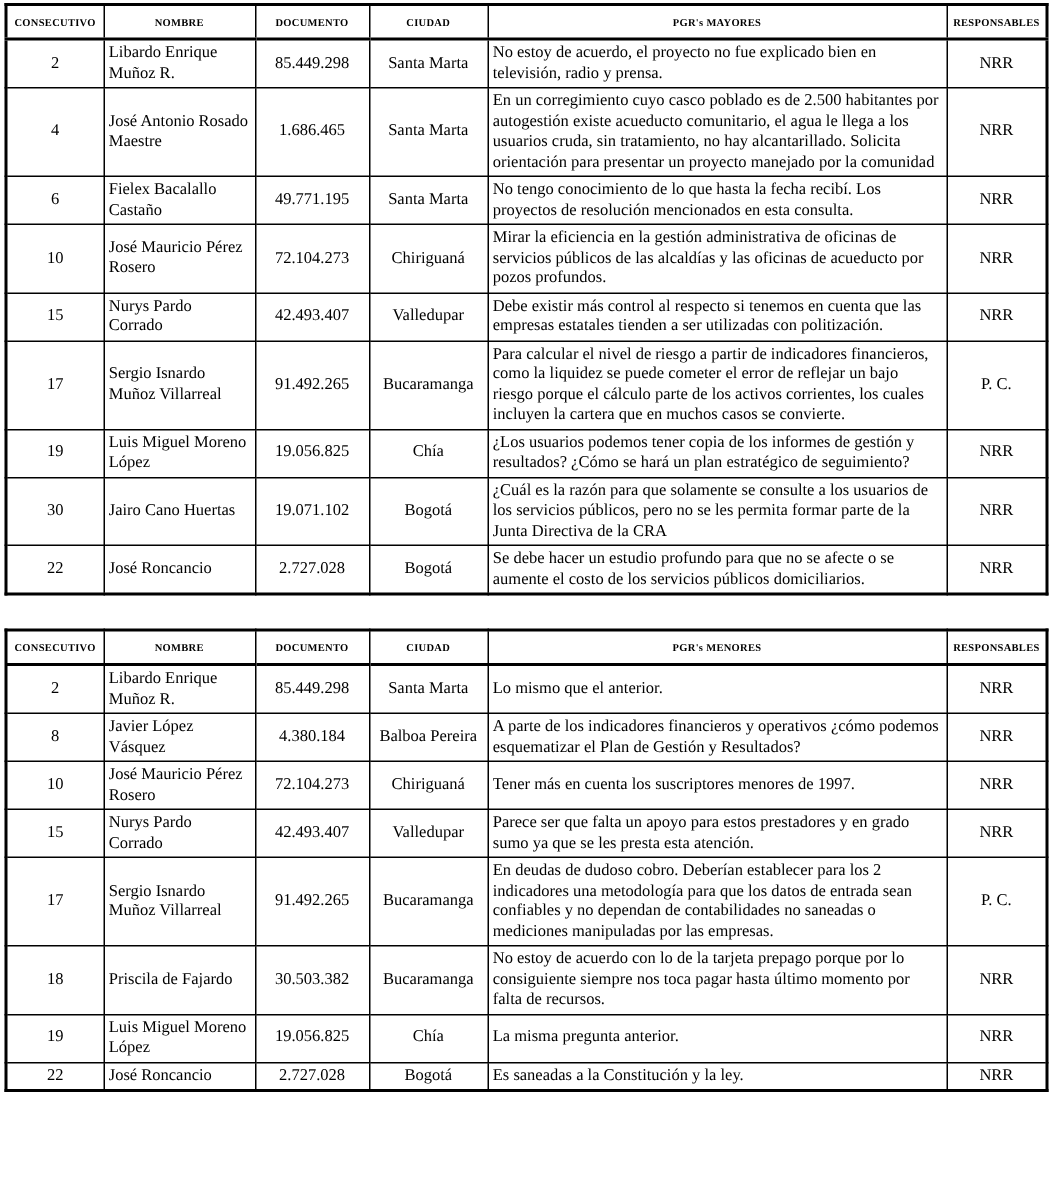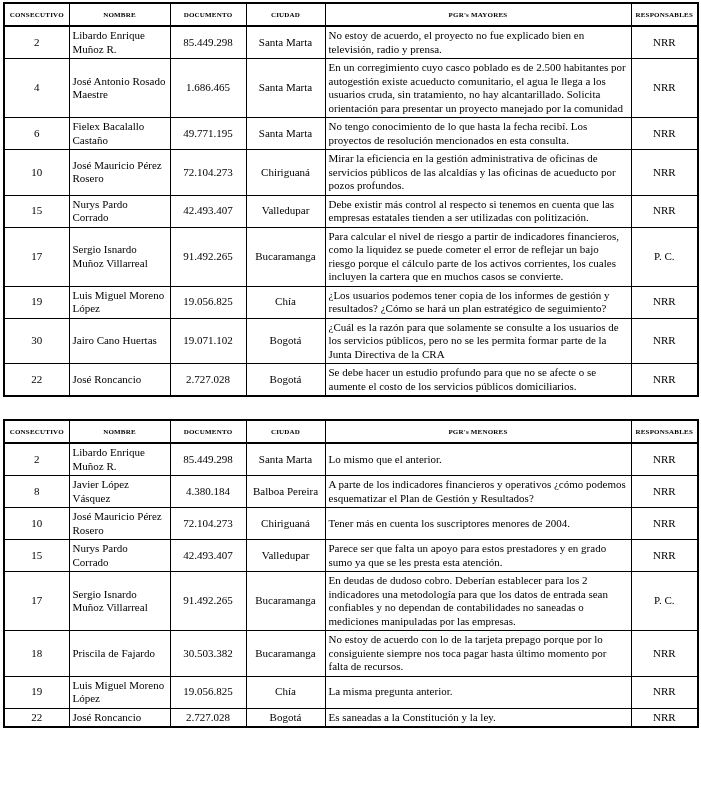--- a/index.html
+++ b/index.html
@@ -197,21 +197,21 @@
           <td>4.380.184</td>
           <td>Balboa Pereira</td>
           <td>A parte de los indicadores financieros y operativos ¿cómo podemos esquematizar el Plan de Gestión y Resultados?</td>
           <td>NRR</td>
         </tr>
         <tr>
           <td>10</td>
           <td>José Mauricio Pérez Rosero</td>
           <td>72.104.273</td>
           <td>Chiriguaná</td>
-          <td>Tener más en cuenta los suscriptores menores de 2004.</td>
+          <td>Tener más en cuenta los suscriptores menores de 1997.</td>
           <td>NRR</td>
         </tr>
         <tr>
           <td>15</td>
           <td>Nurys Pardo Corrado</td>
           <td>42.493.407</td>
           <td>Valledupar</td>
           <td>Parece ser que falta un apoyo para estos prestadores y en grado sumo ya que se les presta esta atención.</td>
           <td>NRR</td>
         </tr>

